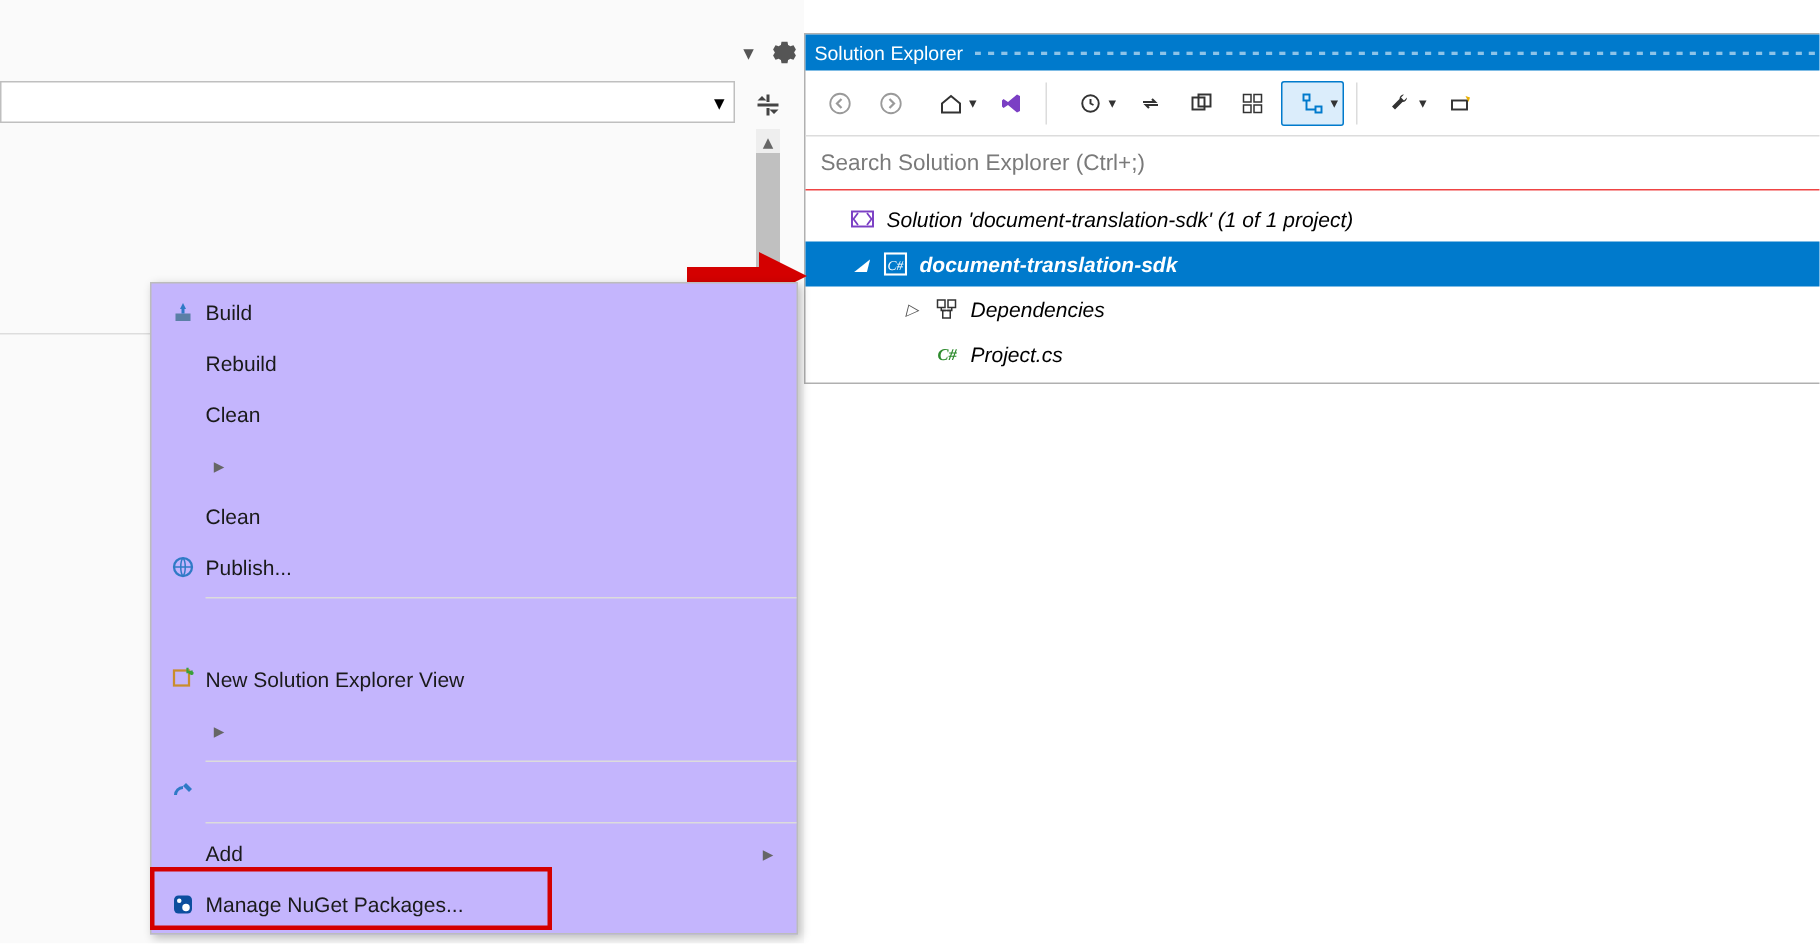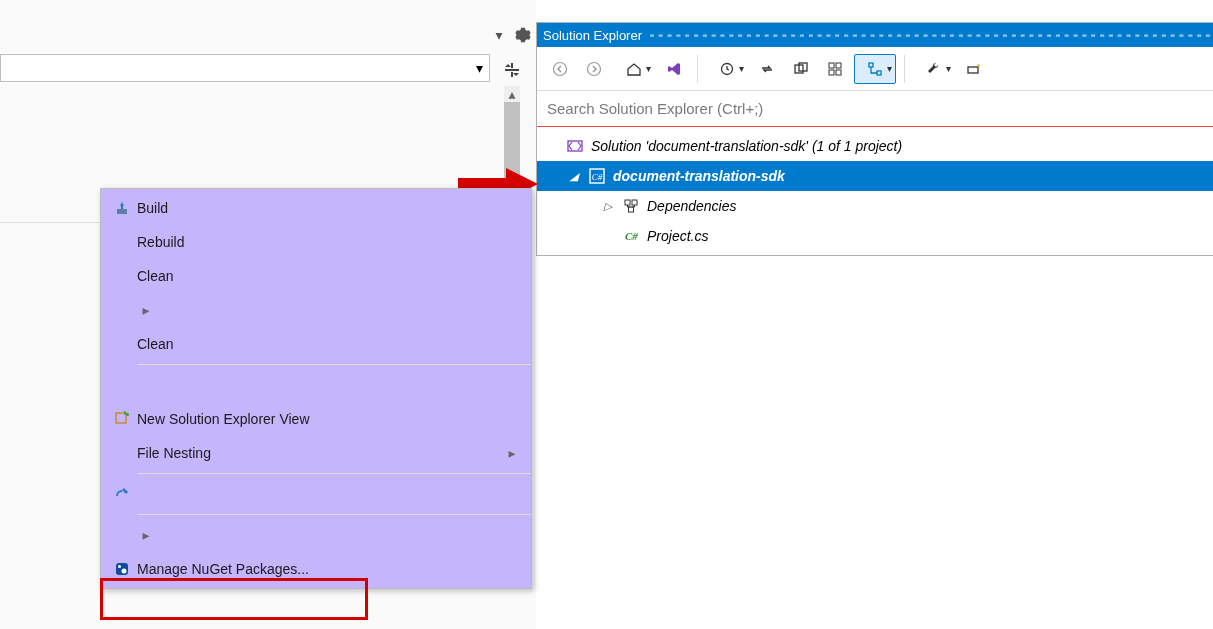--- a/index.html
+++ b/index.html
@@ -235,55 +235,65 @@
   </div>
   <div class="menu-row">
     <span class="menu-icon"></span>
     <span class="menu-sub">▸</span>
   </div>
   <div class="menu-row">
     <span class="menu-icon"></span>
     <span class="menu-label">Clean</span>
     <span class="menu-sub"></span>
   </div>
+  <div class="menu-row">
+    <span class="menu-icon">
+      <svg width="16" height="16" viewBox="0 0 16 16">
+          <circle cx="8" cy="8" r="6" fill="none" stroke="#2f7ac6" stroke-width="1.5"></circle>
+          <path d="M2 8h12M8 2c2 2 2 10 0 12M8 2c-2 2-2 10 0 12" stroke="#2f7ac6" fill="none" stroke-width="1"></path>
+        </svg>
+    </span>
+    <span class="menu-label">Publish...</span>
+    <span class="menu-sub"></span>
+  </div>
   <div class="menu-sep"></div>
   <div class="menu-row">
     <span class="menu-icon"></span>
     <span class="menu-sub"></span>
   </div>
   <div class="menu-row">
     <span class="menu-icon">
       <svg width="16" height="16" viewBox="0 0 16 16">
           <rect x="2" y="2" width="10" height="10" fill="none" stroke="#c98d2d" stroke-width="1.5"></rect>
           <path d="M11 0v3h3" fill="none" stroke="#3aa03a" stroke-width="1.5"></path>
           <rect x="12" y="3" width="3" height="1.5" fill="#3aa03a"></rect>
           <rect x="13" y="2" width="1.5" height="3" fill="#3aa03a"></rect>
         </svg>
     </span>
     <span class="menu-label">New Solution Explorer View</span>
     <span class="menu-sub"></span>
   </div>
   <div class="menu-row">
     <span class="menu-icon"></span>
-    <span class="menu-label">File Nesting</span>
     <span class="menu-sub">▸</span>
   </div>
   <div class="menu-sep"></div>
   <div class="menu-row">
     <span class="menu-icon">
       <svg width="16" height="16" viewBox="0 0 16 16">
           <path d="M2 10a6 6 0 016-6v2a4 4 0 00-4 4H2z" fill="#2f7ac6"></path>
           <path d="M10 2l4 4-2 2-4-4z" fill="#2f7ac6"></path>
         </svg>
     </span>
     <span class="menu-sub"></span>
   </div>
   <div class="menu-sep"></div>
   <div class="menu-row">
     <span class="menu-icon"></span>
+    <span class="menu-label">Add</span>
     <span class="menu-sub">▸</span>
   </div>
   <div class="menu-row">
     <span class="menu-icon">
       <svg width="16" height="16" viewBox="0 0 16 16">
           <rect x="2" y="2" width="12" height="12" rx="3" fill="#0d4e9e"></rect>
           <circle cx="5.5" cy="5.5" r="1.5" fill="#fff"></circle>
           <circle cx="10" cy="10" r="2.5" fill="#fff"></circle>
         </svg>
     </span>

